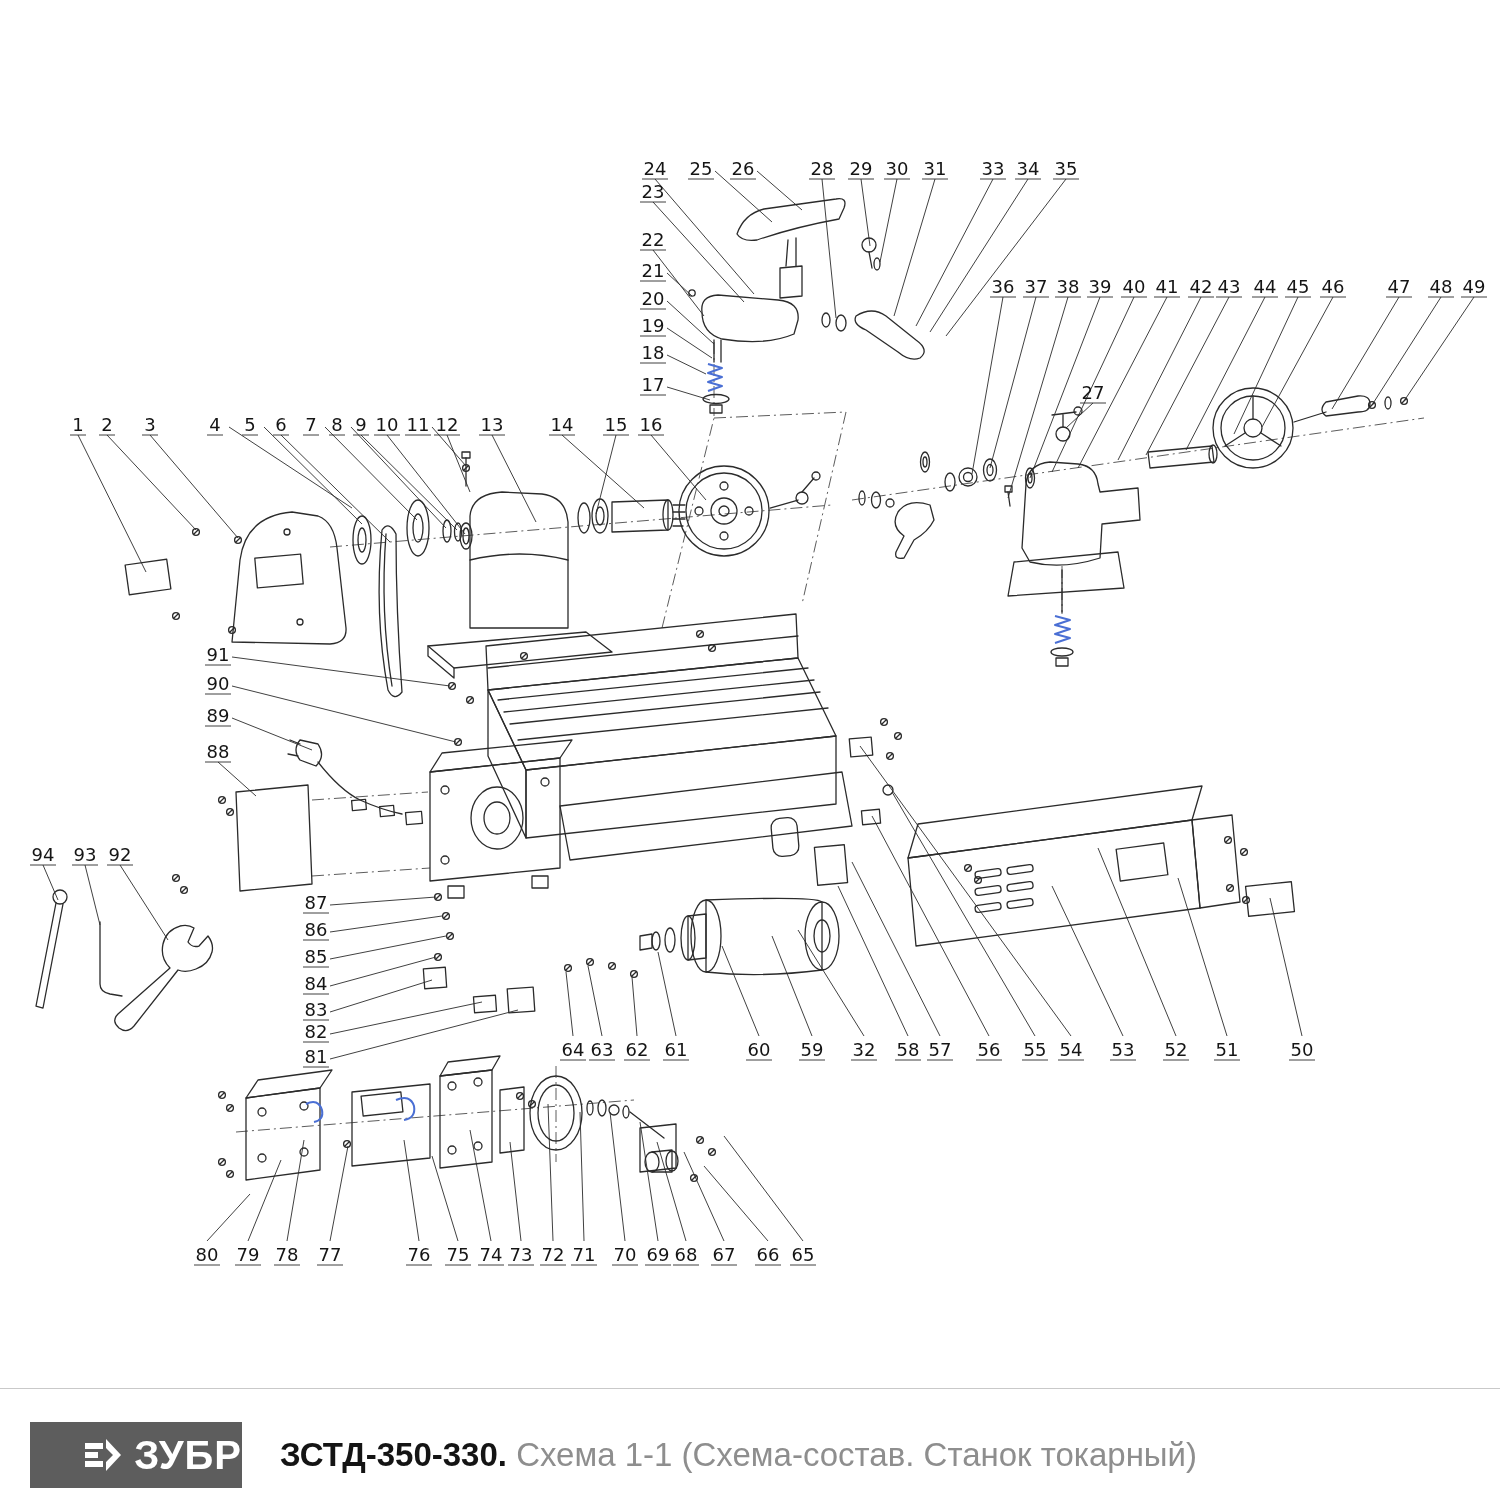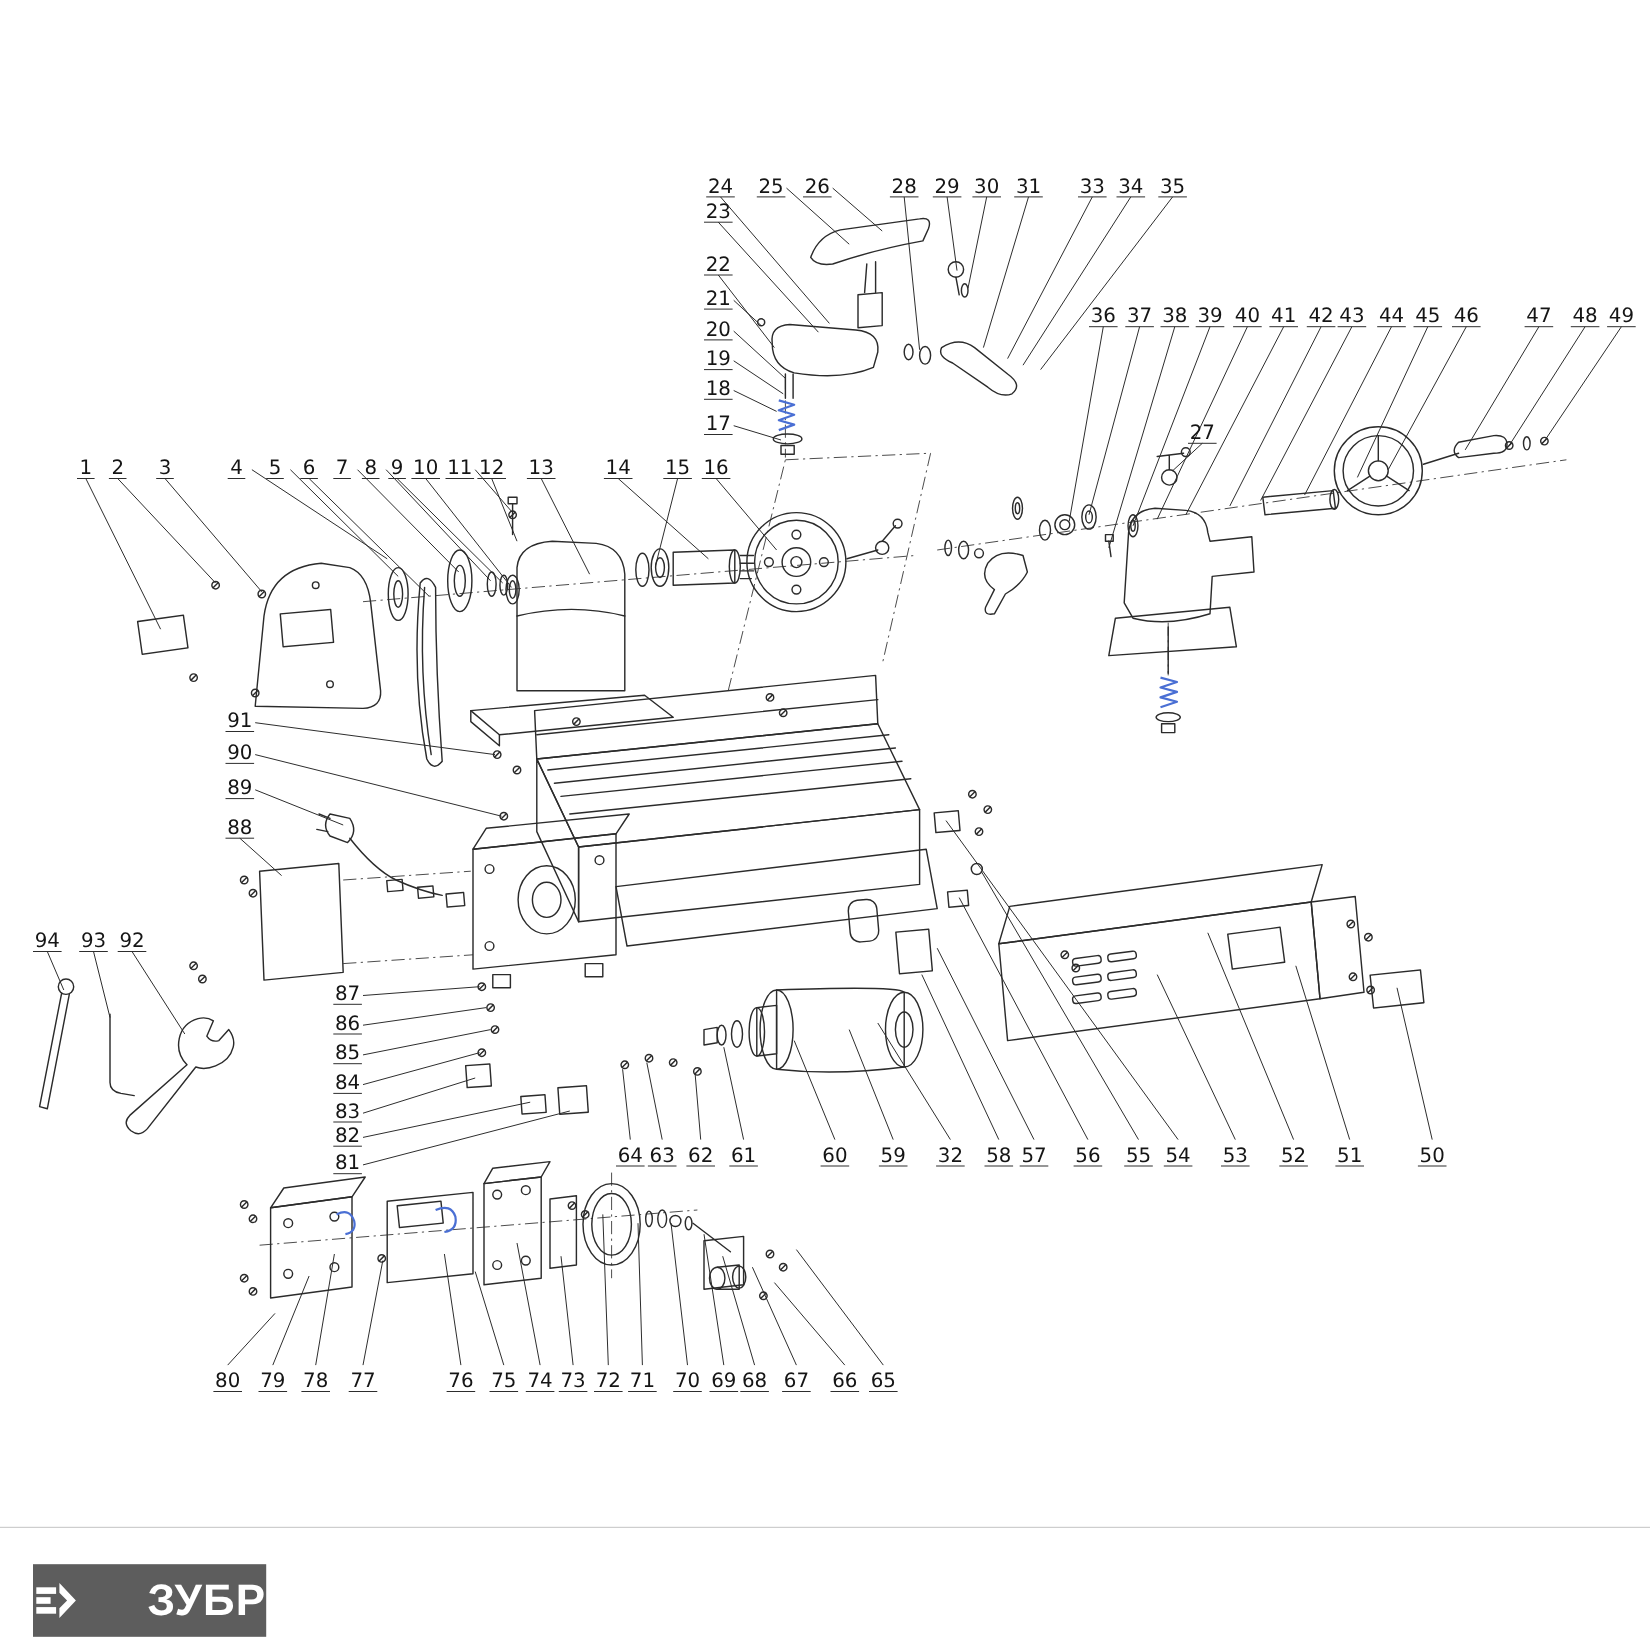--- a/index.html
+++ b/index.html
@@ -6,21 +6,21 @@
   body{width:1500px;height:1500px;position:relative;font-family:"Liberation Sans",sans-serif;overflow:hidden;}
   .stage{position:absolute;left:0;top:0;width:1500px;height:1395px;}
   svg{display:block;}
   .part{stroke:var(--line,#2b2b2b);stroke-width:1.3;fill:none;stroke-linejoin:round;stroke-linecap:round;}
   .dashdot{stroke:#4a4a4a;stroke-width:0.9;fill:none;stroke-dasharray:12 4 2 4;}
   .spring{stroke:var(--spring,#4a6fd4);stroke-width:2;fill:none;stroke-linejoin:round;}
   #labels-layer text{font:18px "DejaVu Sans",sans-serif;fill:#151515;text-anchor:middle;}
   #labels-layer line{stroke:#2b2b2b;stroke-width:0.9;}
   .footer-rule{position:absolute;left:0;top:1388px;width:1500px;border-top:1px solid #c9c9c9;}
   .footer-row{position:absolute;left:30px;top:1422px;right:30px;display:flex;align-items:center;gap:38px;}
-  .brand-box{width:212px;height:66px;background:var(--brand-box,#5d5d5d);display:flex;align-items:center;justify-content:space-between;gap:10px;flex:0 0 auto;}
+  .brand-box{width:212px;height:66px;background:var(--brand-box,#5d5d5d);display:flex;align-items:center;justify-content:flex-end;gap:10px;flex:0 0 auto;}
   .brand-text{color:#fff;font-weight:bold;font-size:40px;letter-spacing:1px;font-family:"Liberation Sans",sans-serif;}
   .schema-title{font-size:33px;white-space:nowrap;}
   .title-model{font-weight:bold;color:#141414;}
   .title-rest{color:var(--title-gray,#8e8e8e);font-weight:normal;}
 </style>
 </head>
 <body>
 
 <div class="stage">
 <svg id="diagram-svg" width="1500" height="1395" viewBox="0 0 1500 1395">
@@ -792,13 +792,17 @@
     <svg width="42" height="42" viewBox="0 0 42 42">
       <g fill="#fff">
         <rect x="3" y="9" width="18" height="6"></rect>
         <rect x="3" y="18" width="13" height="6"></rect>
         <rect x="3" y="27" width="18" height="6"></rect>
         <polygon points="24,5 39,21 24,37 24,28 31,21 24,14"></polygon>
       </g>
     </svg>
     <span class="brand-text">ЗУБР</span>
   </div>
+  <div class="schema-title">
+    <span class="title-model">ЗСТД-350-330.</span>
+    <span class="title-rest">Схема 1-1 (Схема-состав. Станок токарный)</span>
+  </div>
 </div>
 
 </body></html>

